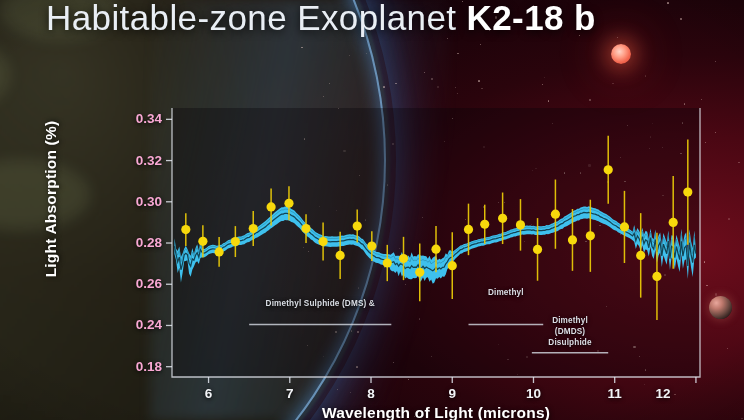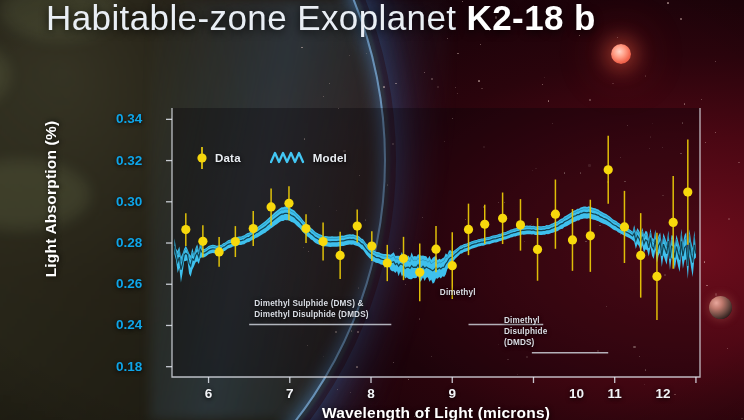--- a/index.html
+++ b/index.html
@@ -52,31 +52,31 @@
 
   
   #chart{position:absolute;left:0;top:0;width:744px;height:420px;}
   .axis-title-y{position:absolute;left:-64px;top:190px;width:230px;text-align:center;
     transform:rotate(-90deg);transform-origin:center center;
     font-size:15.5px;font-weight:700;color:#ffffff;letter-spacing:.2px;
     text-shadow:0 1px 5px rgba(0,0,0,.9);}
   .axis-title-x{position:absolute;left:172px;top:404px;width:528px;text-align:center;
     font-size:15.5px;font-weight:700;color:#ffffff;letter-spacing:.2px;
     text-shadow:0 1px 5px rgba(0,0,0,.9);}
-  .ytick-label{position:absolute;right:0;width:46px;font-size:13.5px;
-    font-weight:700;color:#0ea5e9;text-shadow:0 1px 4px rgba(0,0,0,.9);}
+  .ytick-label{position:absolute;right:0;width:46px;text-align:right;font-size:13.5px;
+    font-weight:700;color:#f9a8d4;text-shadow:0 1px 4px rgba(0,0,0,.9);}
   .xtick-label{position:absolute;width:30px;text-align:center;font-size:13.5px;
     font-weight:700;color:#f2f4f7;text-shadow:0 1px 4px rgba(0,0,0,.9);}
   .chart-title{position:absolute;left:194px;top:113px;font-size:17.5px;font-weight:700;
     color:#ffffff;letter-spacing:.1px;text-shadow:0 2px 7px rgba(0,0,0,.95);}
   .legend{position:absolute;left:196px;top:146px;display:flex;align-items:center;gap:7px;}
   .legend-label{font-size:11.5px;font-weight:700;color:#e9edf2;letter-spacing:.2px;
     text-shadow:0 1px 4px rgba(0,0,0,.9);}
   .legend-gap{width:15px;}
-  .ann{position:absolute;font-size:8.2px;font-weight:700;
+  .ann{position:absolute;text-align:center;font-size:8.2px;font-weight:700;
     color:#d9dde4;line-height:1.32;letter-spacing:.15px;text-shadow:0 1px 4px rgba(0,0,0,.95);}
 </style>
 </head>
 <body>
 
 <div id="stage">
 
   <div class="bg-base"></div>
   <div class="planet-body">
     <div class="planet-speck" style="left:300px;top:300px;width:180px;height:90px;"></div>
@@ -329,48 +329,35 @@
         <div class="ytick-label" style="top: 317.467px; right: 582px;">0.24</div>
         <div class="ytick-label" style="top: 276.241px; right: 582px;">0.26</div>
         <div class="ytick-label" style="top: 235.015px; right: 582px;">0.28</div>
         <div class="ytick-label" style="top: 193.789px; right: 582px;">0.30</div>
         <div class="ytick-label" style="top: 152.563px; right: 582px;">0.32</div>
         <div class="ytick-label" style="top: 111.337px; right: 582px;">0.34</div>
         <div class="xtick-label" style="left: 193.554px; top: 386px;">6</div>
         <div class="xtick-label" style="left: 274.785px; top: 386px;">7</div>
         <div class="xtick-label" style="left: 356.015px; top: 386px;">8</div>
         <div class="xtick-label" style="left: 437.246px; top: 386px;">9</div>
-        <div class="xtick-label" style="left: 518.477px; top: 386px; margin-left: 43px;">10</div>
+        <div class="xtick-label" style="left: 518.477px; top: 386px;">10</div>
         <div class="xtick-label" style="left: 599.708px; top: 386px;">11</div>
         <div class="xtick-label" style="left: 648px; top: 386px;">12</div>
       </div>
     <div id="ann-layer">
         <div class="ann" style="left: 254.246px; width: 132px; top: 298.837px;">
           <div>Dimethyl Sulphide (DMS) &amp;</div>
-          <div>Dimethyl Disulphide (DMDS)</div>
         </div>
         <div class="ann" style="left: 439.858px; width: 132px; top: 288.037px;">
           <div>Dimethyl</div>
         </div>
         <div class="ann" style="left: 504.031px; width: 132px; top: 316.277px;">
           <div>Dimethyl</div>
+          <div>(DMDS)</div>
           <div>Disulphide</div>
-          <div>(DMDS)</div>
         </div>
       </div>
 
     <div class="axis-title-y">Light Absorption (%)</div>
     <div class="axis-title-x">Wavelength of Light (microns)</div>
 
-    <div class="legend">
-      <svg width="12" height="24">
-        <line x1="6" y1="1" x2="6" y2="23" stroke="#f5d60d" stroke-width="1.6"></line>
-        <circle cx="6" cy="12" r="4.6" fill="#f5d60d"></circle>
-      </svg>
-      <span class="legend-label">Data</span>
-      <span class="legend-gap"></span>
-      <svg width="36" height="16">
-        <polyline points="1,12 5,3 9,12 13,3 17,12 21,3 25,12 29,3 33,12" fill="none" stroke="#43c7f4" stroke-width="2.3" stroke-linejoin="round" stroke-linecap="round"></polyline>
-      </svg>
-      <span class="legend-label">Model</span>
-    </div>
   </div>
 </div>
 
 </body></html>

